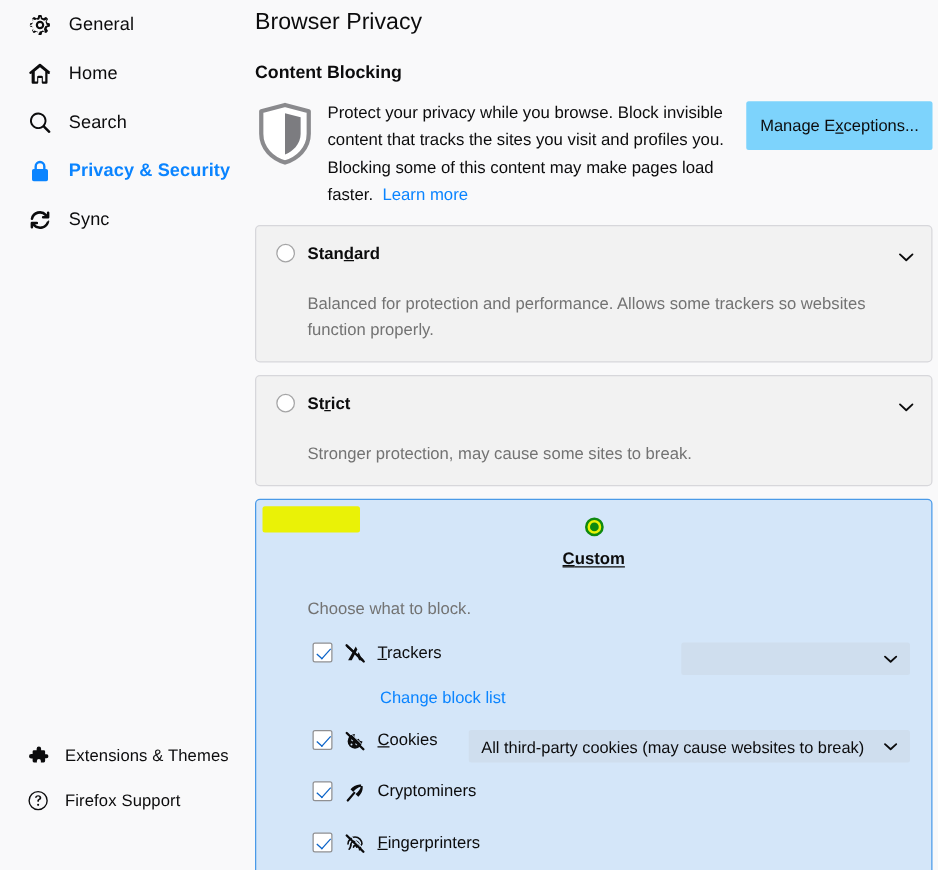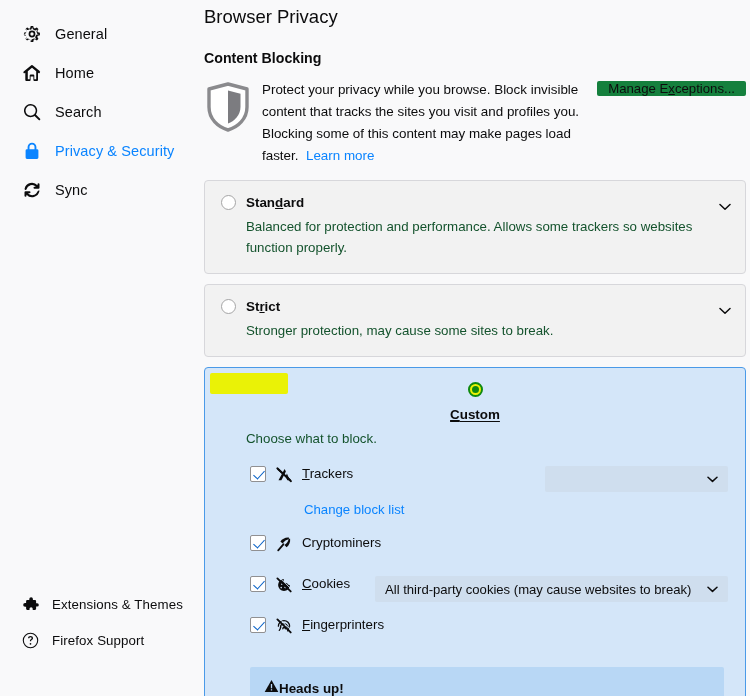--- a/index.html
+++ b/index.html
@@ -10,37 +10,36 @@
     background: #f9f9fa;
     font-family: "Liberation Sans", sans-serif;
     color: #0c0c0d;
   }
   #root { position: relative; width: 750px; height: 696px; display: flex; }
 
   
   #sidebar {
     width: 196px; height: 696px;
     background: #f9f9fa;
-    padding-top: 14px;
     position: relative;
     flex: 0 0 196px;
   }
   .nav-item {
     display: flex; align-items: center;
     height: 39px;
     padding-left: 22px;
     gap: 13px;
     cursor: default;
   }
   .nav-item .nav-label {
     font-size: 14.5px;
     color: #0c0c0d;
     letter-spacing: .1px;
   }
-  .nav-item.active .nav-label { color: #0a84ff; font-weight: 400; }
+  .nav-item.active .nav-label { color: #0a84ff; font-weight: 700; }
   .nav-icon { width: 20px; height: 20px; display: block; flex: 0 0 20px; }
   .nav-icon svg { display: block; }
 
   #sidebar-bottom {
     position: absolute;
     left: 0; bottom: 38px; width: 196px;
   }
   #sidebar-bottom .nav-item { height: 36px; }
   #sidebar-bottom .nav-label { font-size: 13.3px; }
   #sidebar-bottom .nav-icon { width: 17px; height: 17px; flex: 0 0 17px; }
@@ -78,24 +77,24 @@
   #intro-text {
     font-size: 13.4px;
     line-height: 22px;
     color: #0c0c0d;
     width: 345px;
   }
   .link { color: #0a84ff; cursor: pointer; text-decoration: none; }
   #manage-exceptions {
     position: absolute;
     right: 0; top: 2px;
-    background: #15803d;
+    background: #7dd3fc;
     border: none;
     border-radius: 2px;
-    height: 15px;
+    height: 39px;
     padding: 0 11px;
     font-family: "Liberation Sans", sans-serif;
     font-size: 13.2px;
     color: #0c0c0d;
     cursor: default;
   }
   .accel { text-decoration: underline; text-underline-offset: 1px; }
 
   
   .panel {
@@ -132,22 +131,22 @@
     position: absolute;
     left: 3px; top: 3px;
     width: 7px; height: 7px;
     border-radius: 50%;
     background: #0f8a0f;
   }
   .opt-title { font-size: 13.4px; font-weight: bold; color: #0c0c0d; }
   .opt-desc {
     font-size: 13.3px;
     line-height: 21px;
-    color: #14532d;
-    margin: 6px 0 0 25px;
+    color: #737373;
+    margin: 22px 0 0 25px;
     max-width: 470px;
   }
   .chevron {
     position: absolute;
     right: 14px; top: 16px;
     width: 12px; height: 8px;
   }
 
   
   #custom-highlight {
@@ -381,33 +380,20 @@
         <span class="crow-label"><span class="accel">T</span><span>rackers</span></span>
         <span class="dd" id="dd-trackers">
           <span class="dd-caret">
             <svg viewBox="0 0 11 7" width="11" height="7">
                 <path d="M1 1.3 L5.5 5.4 L10 1.3" fill="none" stroke="#0c0c0d" stroke-width="1.5" stroke-linecap="round" stroke-linejoin="round"></path>
               </svg>
           </span>
         </span>
       </div>
       <a class="sub-link">Change block list</a>
-
-      
-      <div class="crow">
-        <span class="cbox checked"></span>
-        <span class="crow-icon">
-          <svg viewBox="0 0 18 18" width="18" height="18">
-            <path d="M13.9 2.6 C10.6 2.1 7.2 4 5.4 6.4 L7.6 8.6 C9.2 6.2 11.6 4.6 13.9 4.3 Z" fill="#0c0c0d"></path>
-            <path d="M15.1 3.8 C15.6 7.1 14 10.5 11.6 12.3 L9.4 10.1 C11.8 8.5 13.4 6.1 13.7 3.8 Z" fill="#0c0c0d"></path>
-            <path d="M8.4 9.3 L3.2 15.4" stroke="#0c0c0d" stroke-width="1.8" fill="none" stroke-linecap="round"></path>
-          </svg>
-        </span>
-        <span class="crow-label"><span class="accel"></span><span>Cryptominers</span></span>
-      </div>
 
       
       <div class="crow">
         <span class="cbox checked"></span>
         <span class="crow-icon">
           <svg viewBox="0 0 18 18" width="18" height="18">
             <path d="M9 3.1a5.9 5.9 0 105.9 5.9 2.6 2.6 0 01-2.9-2 2.6 2.6 0 01-3-3.9Z" fill="#0c0c0d"></path>
             <circle cx="7" cy="8" r="1" fill="#d4e6f9"></circle>
             <circle cx="10.3" cy="11.2" r="1" fill="#d4e6f9"></circle>
             <circle cx="6.2" cy="11.6" r=".8" fill="#d4e6f9"></circle>
@@ -417,20 +403,33 @@
         </span>
         <span class="crow-label"><span class="accel">C</span><span>ookies</span></span>
         <span class="dd" id="dd-cookies">
           <span>All third-party cookies (may cause websites to break)</span>
           <span class="dd-caret">
             <svg viewBox="0 0 11 7" width="11" height="7">
                 <path d="M1 1.3 L5.5 5.4 L10 1.3" fill="none" stroke="#0c0c0d" stroke-width="1.5" stroke-linecap="round" stroke-linejoin="round"></path>
               </svg>
           </span>
         </span>
+      </div>
+
+      
+      <div class="crow">
+        <span class="cbox checked"></span>
+        <span class="crow-icon">
+          <svg viewBox="0 0 18 18" width="18" height="18">
+            <path d="M13.9 2.6 C10.6 2.1 7.2 4 5.4 6.4 L7.6 8.6 C9.2 6.2 11.6 4.6 13.9 4.3 Z" fill="#0c0c0d"></path>
+            <path d="M15.1 3.8 C15.6 7.1 14 10.5 11.6 12.3 L9.4 10.1 C11.8 8.5 13.4 6.1 13.7 3.8 Z" fill="#0c0c0d"></path>
+            <path d="M8.4 9.3 L3.2 15.4" stroke="#0c0c0d" stroke-width="1.8" fill="none" stroke-linecap="round"></path>
+          </svg>
+        </span>
+        <span class="crow-label"><span class="accel"></span><span>Cryptominers</span></span>
       </div>
 
       
       <div class="crow">
         <span class="cbox checked"></span>
         <span class="crow-icon">
           <svg viewBox="0 0 18 18" width="18" height="18">
             <g fill="none" stroke="#0c0c0d" stroke-width="1.3" stroke-linecap="round">
               <path d="M3.4 9.2a5.6 5.6 0 0111.2 0"></path>
               <path d="M5.6 10.6a3.4 3.4 0 016.8-.6"></path>

